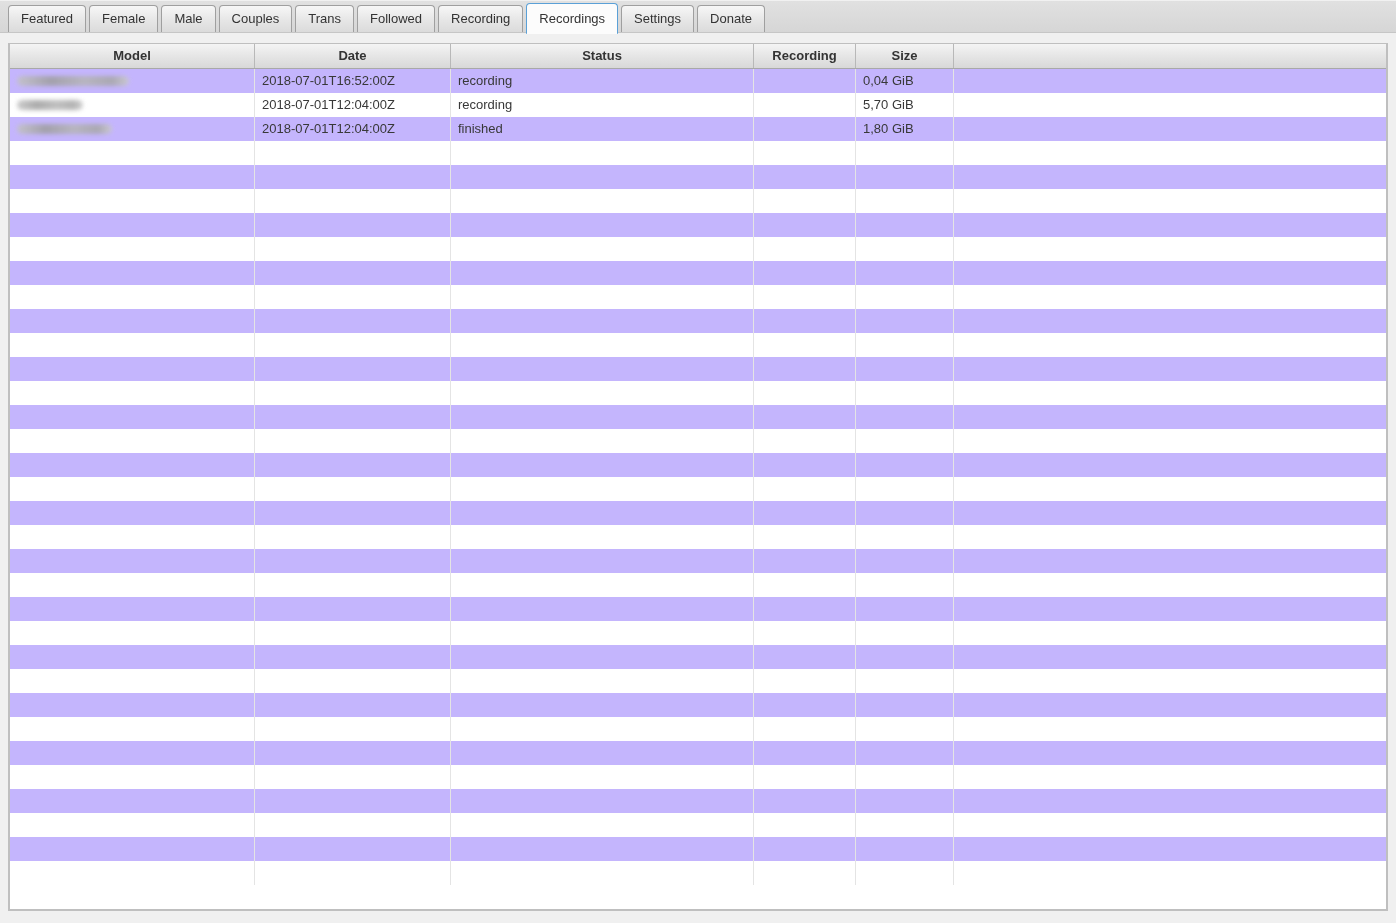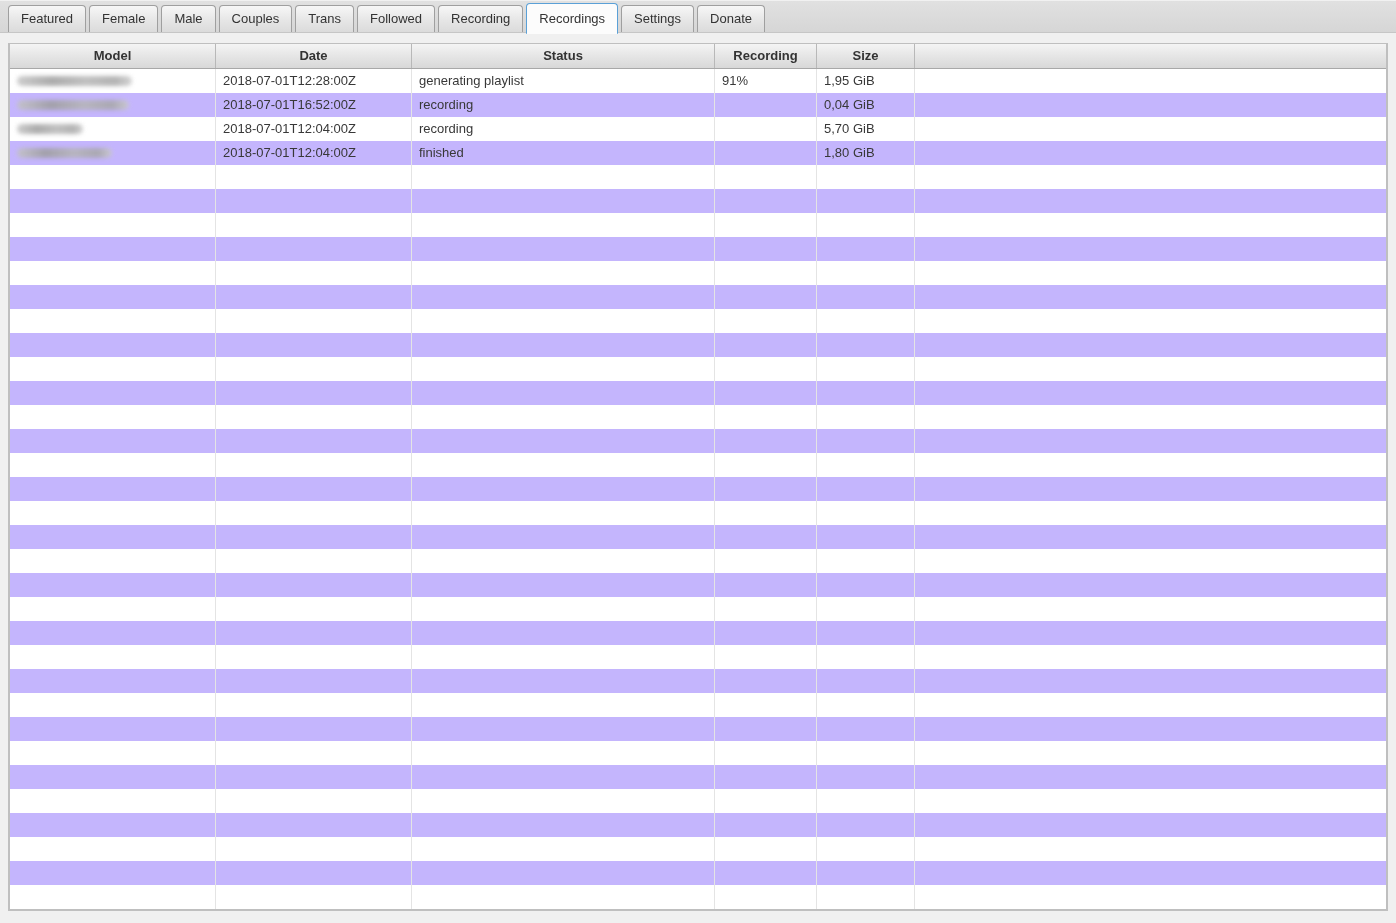--- a/index.html
+++ b/index.html
@@ -81,21 +81,21 @@
   .row.stripe { background: #c4b5fd; }
   .cell {
     font-size: 13px;
     color: #383838;
     line-height: 23px;
     padding: 0 7px;
     border-right: 1px solid #e4e4e4;
     white-space: nowrap;
     overflow: hidden;
   }
-  .col-model    { width: 206px; }
+  .col-model    { width: 245px; }
   .col-date     { width: 196px; }
   .col-status   { width: 303px; }
   .col-progress { width: 102px; }
   .col-size     { width: 98px;  }
   .col-fill     { flex: 1; border-right: none; }
 
   .redact {
     display: inline-block;
     height: 10px;
     margin-top: 7px;
@@ -126,28 +126,20 @@
   <div class="datatable">
     <div class="thead">
       <div class="th col-model">Model</div>
       <div class="th col-date">Date</div>
       <div class="th col-status">Status</div>
       <div class="th col-progress">Recording</div>
       <div class="th col-size">Size</div>
       <div class="th col-fill"></div>
     </div>
     <div class="tbody">
-        <div class="row">
-    <div class="cell col-model"><span class="redact" style="width: 115px;"></span></div>
-    <div class="cell col-date">2018-07-01T12:28:00Z</div>
-    <div class="cell col-status">generating playlist</div>
-    <div class="cell col-progress">91%</div>
-    <div class="cell col-size">1,95 GiB</div>
-    <div class="cell col-fill"></div>
-  </div>
         <div class="row stripe">
     <div class="cell col-model"><span class="redact" style="width: 112px;"></span></div>
     <div class="cell col-date">2018-07-01T16:52:00Z</div>
     <div class="cell col-status">recording</div>
     <div class="cell col-progress"></div>
     <div class="cell col-size">0,04 GiB</div>
     <div class="cell col-fill"></div>
   </div>
         <div class="row">
     <div class="cell col-model"><span class="redact" style="width: 66px;"></span></div>

